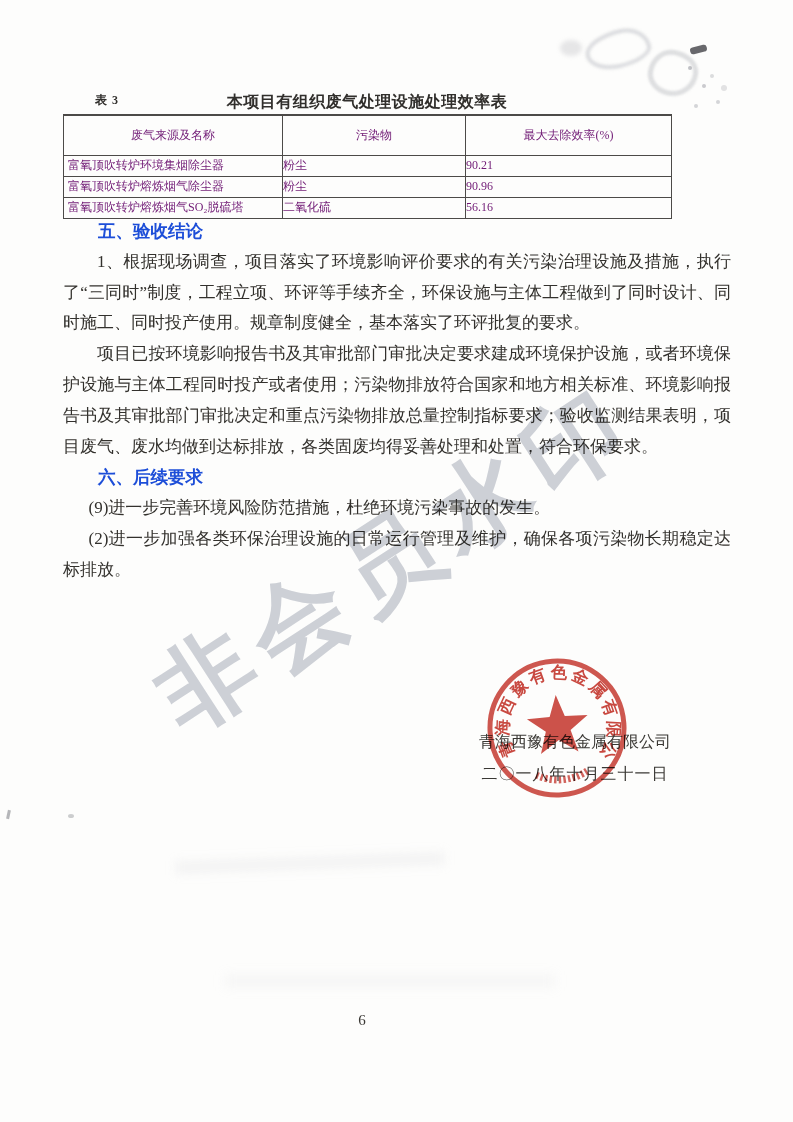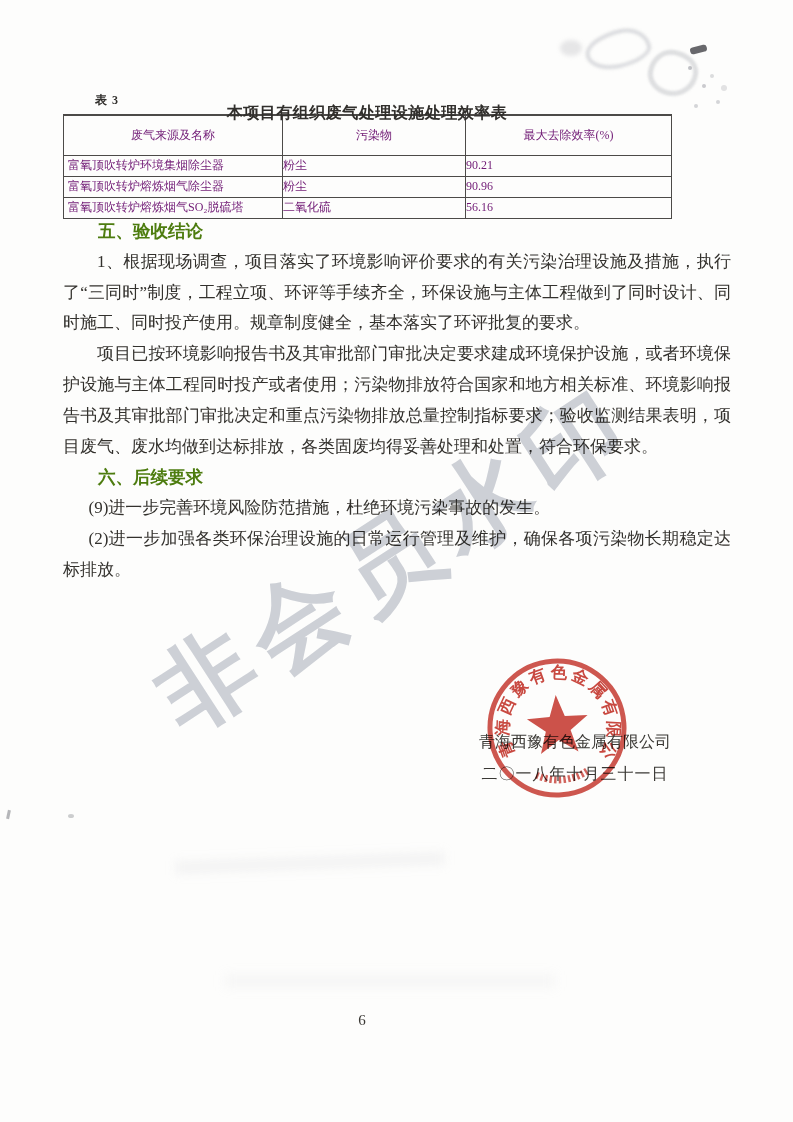--- a/index.html
+++ b/index.html
@@ -64,21 +64,21 @@
 
   
   .table-section { position: absolute; left: 63px; top: 92px; width: 608px; }
   .table-caption { position: relative; height: 20px; margin-bottom: 2px; }
   .tbl-label {
     position: absolute; left: 32px; top: 0;
     font-size: 12px; font-weight: bold; letter-spacing: 1px;
   }
   .tbl-title {
     position: absolute; left: 0; right: 0; top: 0; text-align: center;
-    font-size: 16px; font-weight: bold; letter-spacing: 0.5px; margin-top: 11px;
+    font-size: 16px; font-weight: bold; letter-spacing: 0.5px;
   }
   table.eff-table {
     width: 608px; border-collapse: collapse; table-layout: fixed;
     font-size: 12px; color: #701a75;
   }
   table.eff-table th, table.eff-table td {
     border: 1.4px solid #4c4a48;
     vertical-align: middle;
     font-weight: normal;
     overflow: hidden; white-space: nowrap;
@@ -90,21 +90,21 @@
 
   
   .content {
     position: absolute; left: 63px; top: 216px; width: 668px;
     font-size: 17px; line-height: 30.8px;
     text-align: justify; word-break: break-all;
     color: #33312d;
   }
   .content h3 {
     font-size: 17.5px; font-weight: bold; text-indent: 2em;
-    line-height: 30.8px; color: #4d7c0f;
+    line-height: 30.8px; color: #1d4ed8;
   }
   .content p.para { text-indent: 2em; }
   .content p.item { text-indent: 1.5em; }
 
   
   .sign-block {
     position: absolute; left: 415px; top: 726px; width: 320px;
     text-align: center; font-size: 16px; line-height: 32px;
     color: #3a3834; z-index: 1;
   }

